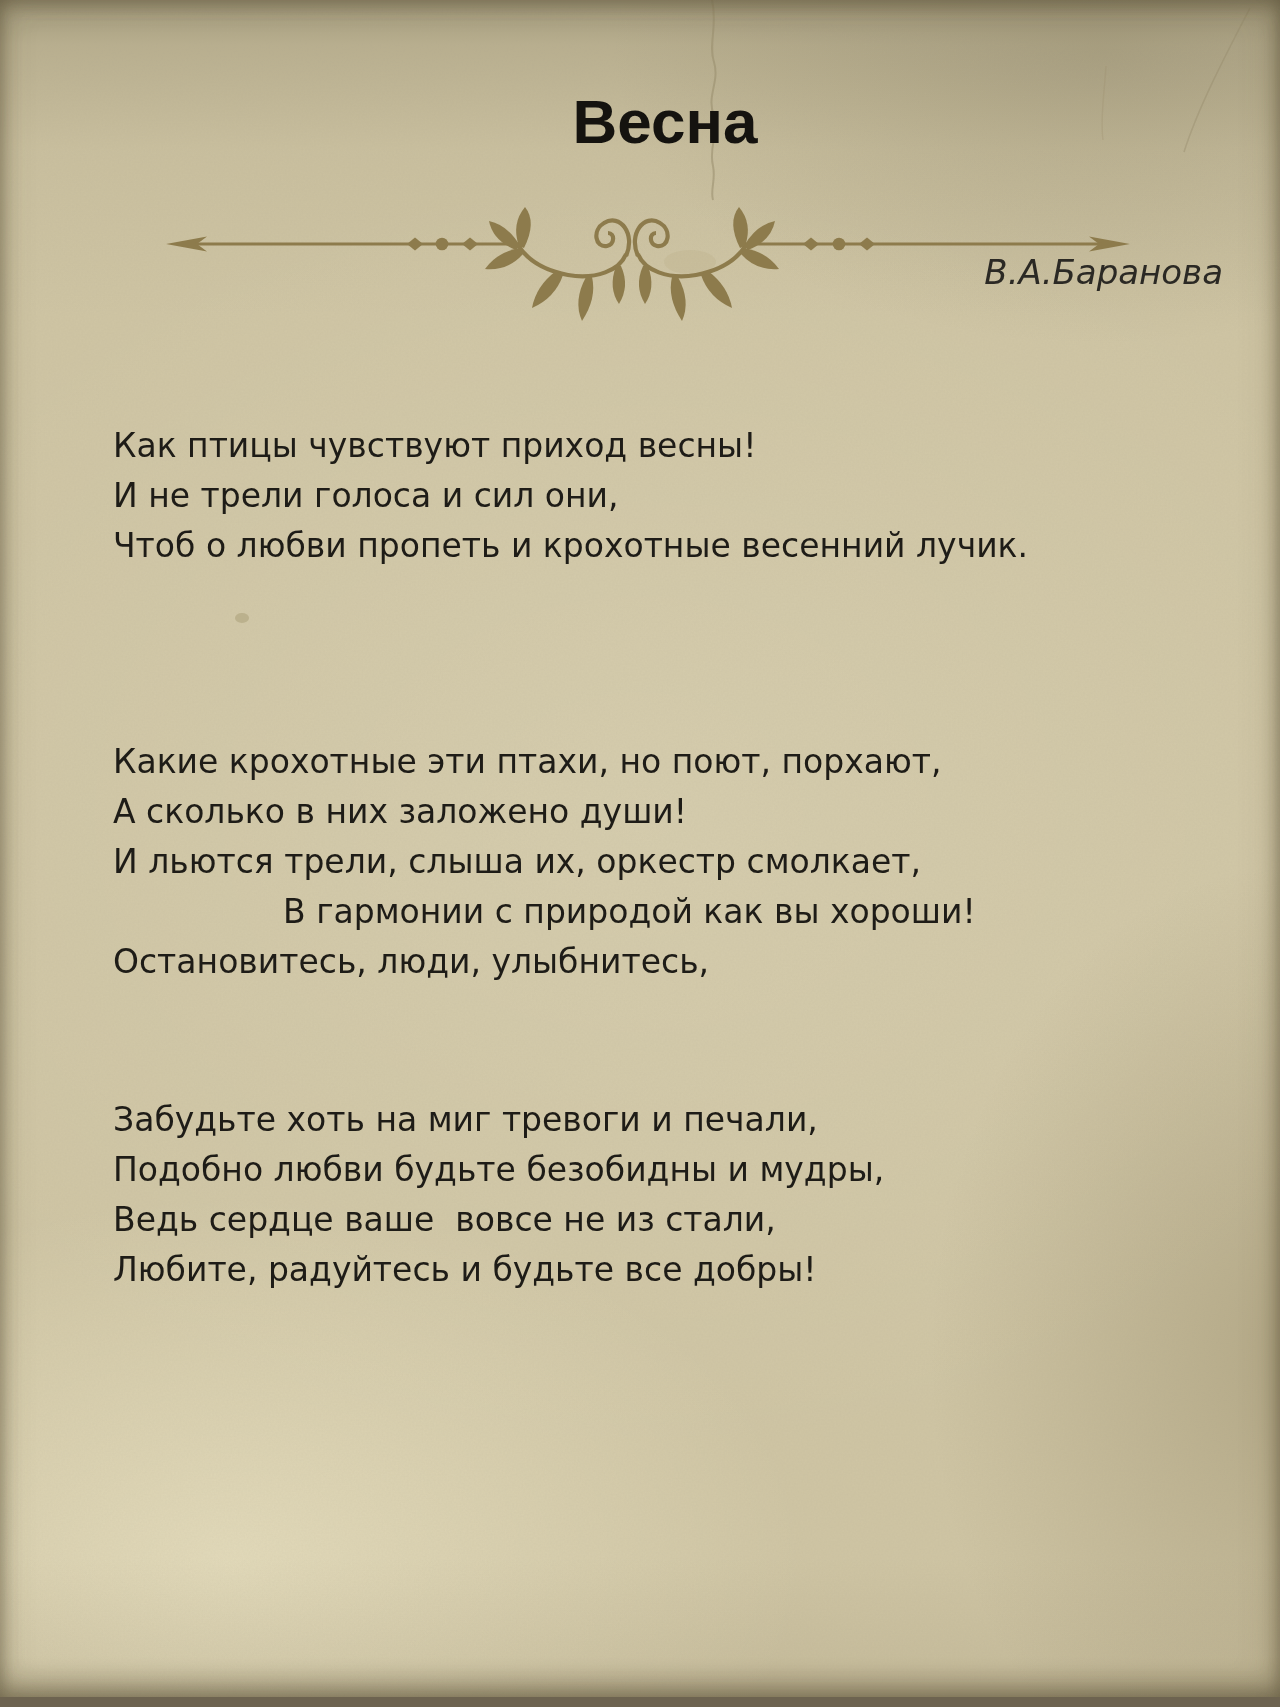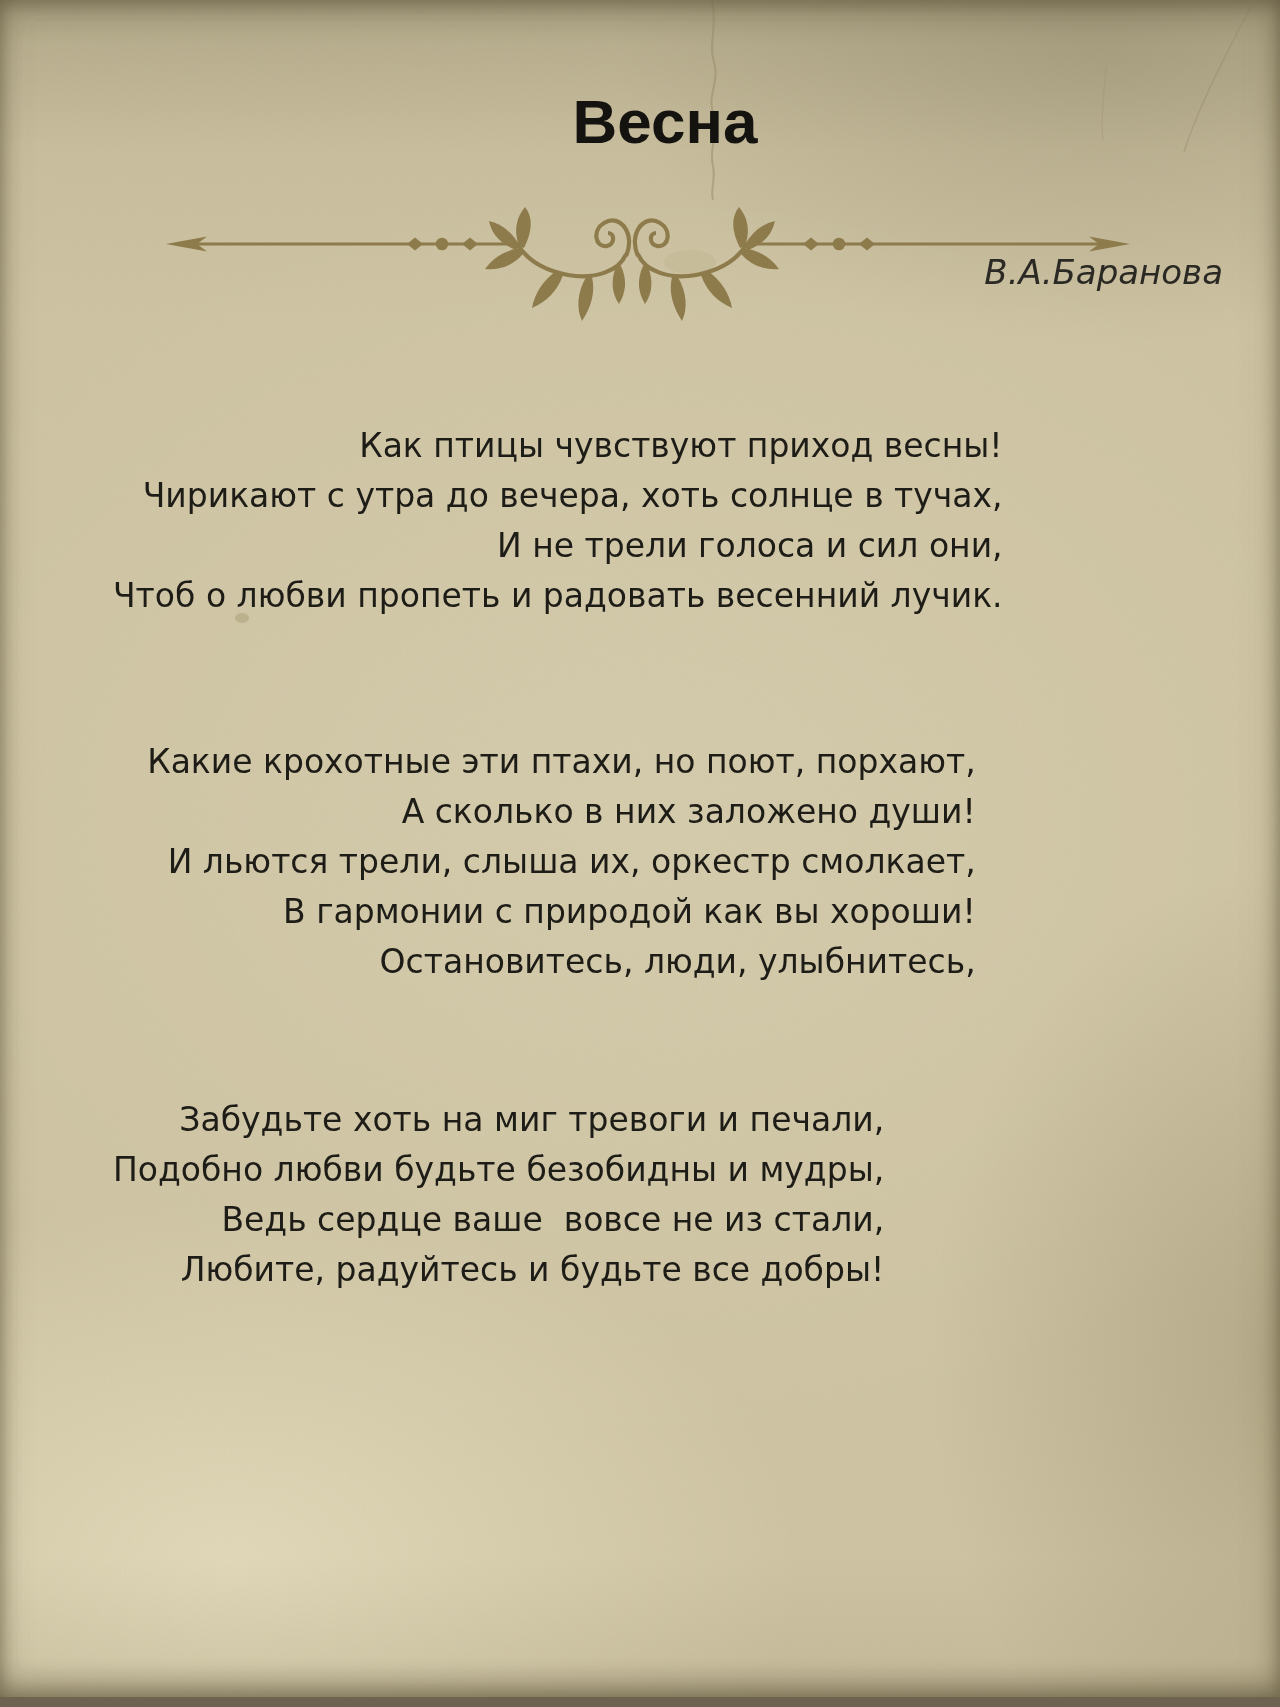--- a/index.html
+++ b/index.html
@@ -36,21 +36,21 @@
   }
   .divider{position:absolute;left:165px;top:204px;width:966px;height:130px;}
   .author{
     position:absolute;top:252px;right:57px;
     font-size:34px;line-height:1.2;color:#2b2924;font-style:italic;
   }
   .stanza{position:absolute;left:113px;font-size:33px;line-height:50px;color:#1e1c17;}
   .stanza-1{top:421px;}
   .stanza-2{top:737px;}
   .stanza-3{top:1095px;}
-  .pline{white-space:pre;text-align:right;}
+  .pline{white-space:pre;}
   .pline.indent{padding-left:170px;}
 </style>
 </head>
 <body>
 
 <div class="page">
 
   <svg class="decor" width="1280" height="1707" viewBox="0 0 1280 1707" aria-hidden="true">
     <defs>
       <filter id="grain" x="0" y="0" width="100%" height="100%">
@@ -100,23 +100,22 @@
           <use href="#rhalf" transform="scale(-1,1)"></use>
         </g>
       </g>
     </svg>
   </div>
 
   <div class="author">В.А.Баранова</div>
 
   <div class="stanza stanza-1">
     <div class="pline">Как птицы чувствуют приход весны!</div>
-    <div class="pline">Чирикают с утра до вечера, хоть солнце в тучах,</div>
     <div class="pline">И не трели голоса и сил они,</div>
-    <div class="pline">Чтоб о любви пропеть и радовать весенний лучик.</div>
+    <div class="pline">Чтоб о любви пропеть и крохотные весенний лучик.</div>
   </div>
 
   <div class="stanza stanza-2">
     <div class="pline">Какие крохотные эти птахи, но поют, порхают,</div>
     <div class="pline">А сколько в них заложено души!</div>
     <div class="pline">И льются трели, слыша их, оркестр смолкает,</div>
     <div class="pline indent">В гармонии с природой как вы хороши!</div>
     <div class="pline">Остановитесь, люди, улыбнитесь,</div>
   </div>
 

